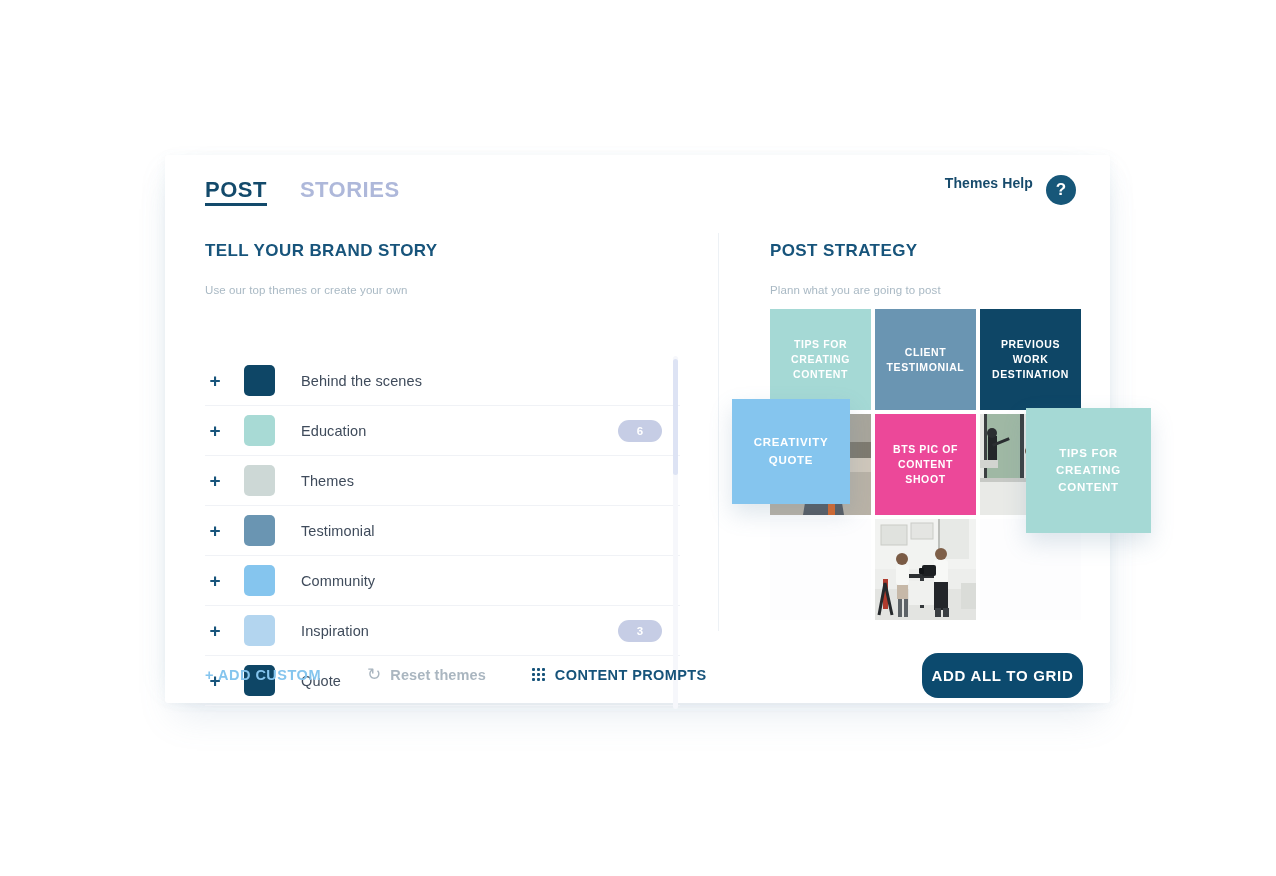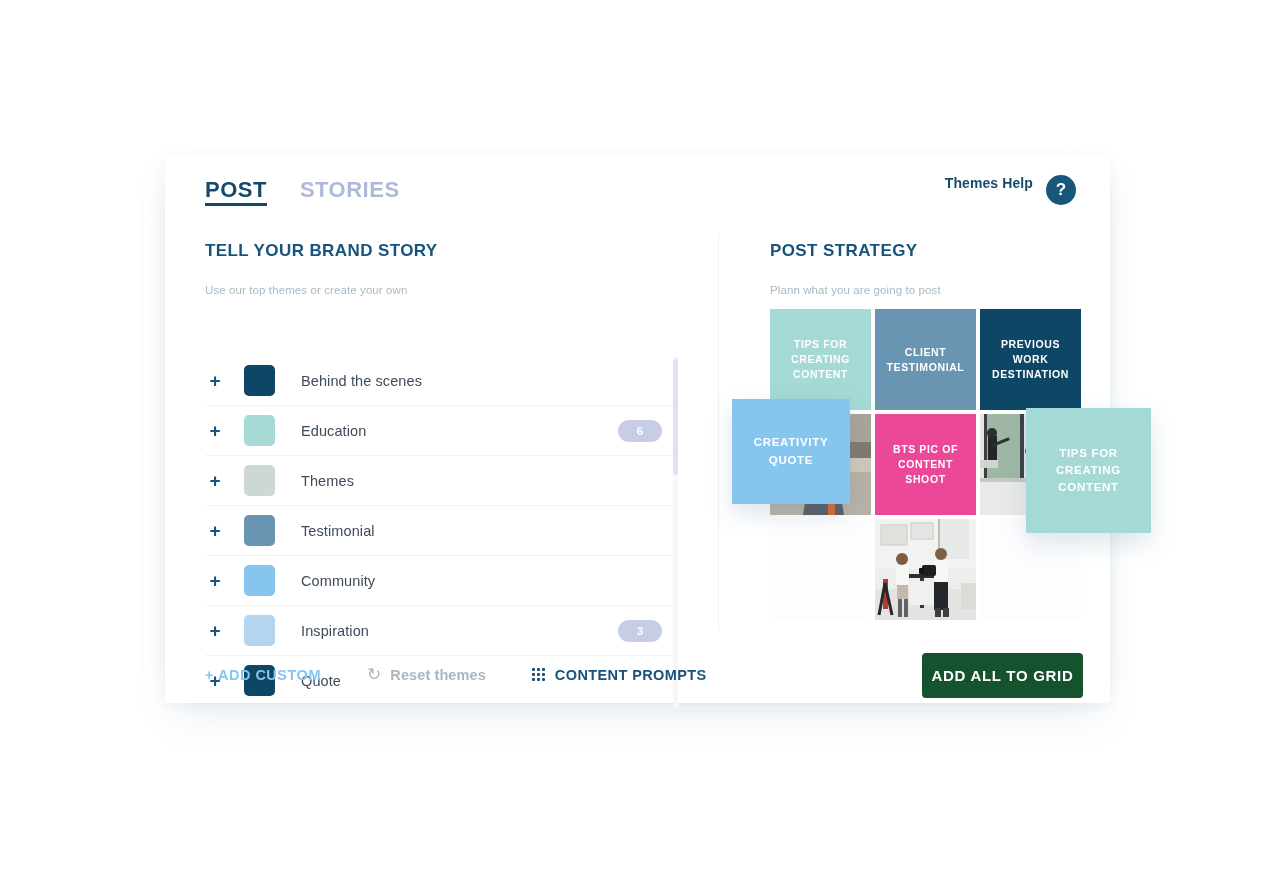--- a/index.html
+++ b/index.html
@@ -315,23 +315,23 @@
     height: 125px;
     background: #A5D9D5;
   }
 
   .add-all-btn {
     position: absolute;
     left: 204px;
     top: 430px;
     width: 161px;
     height: 45px;
-    background: #14532d;
+    background: #0c4a6e;
     border: none;
-    border-radius: 4px;
+    border-radius: 16px;
     color: #fff;
     font-family: "Liberation Sans", sans-serif;
     font-size: 15px;
     font-weight: bold;
     letter-spacing: 0.7px;
     cursor: pointer;
   }
 
   
   .photo { width: 100%; height: 100%; position: relative; }

